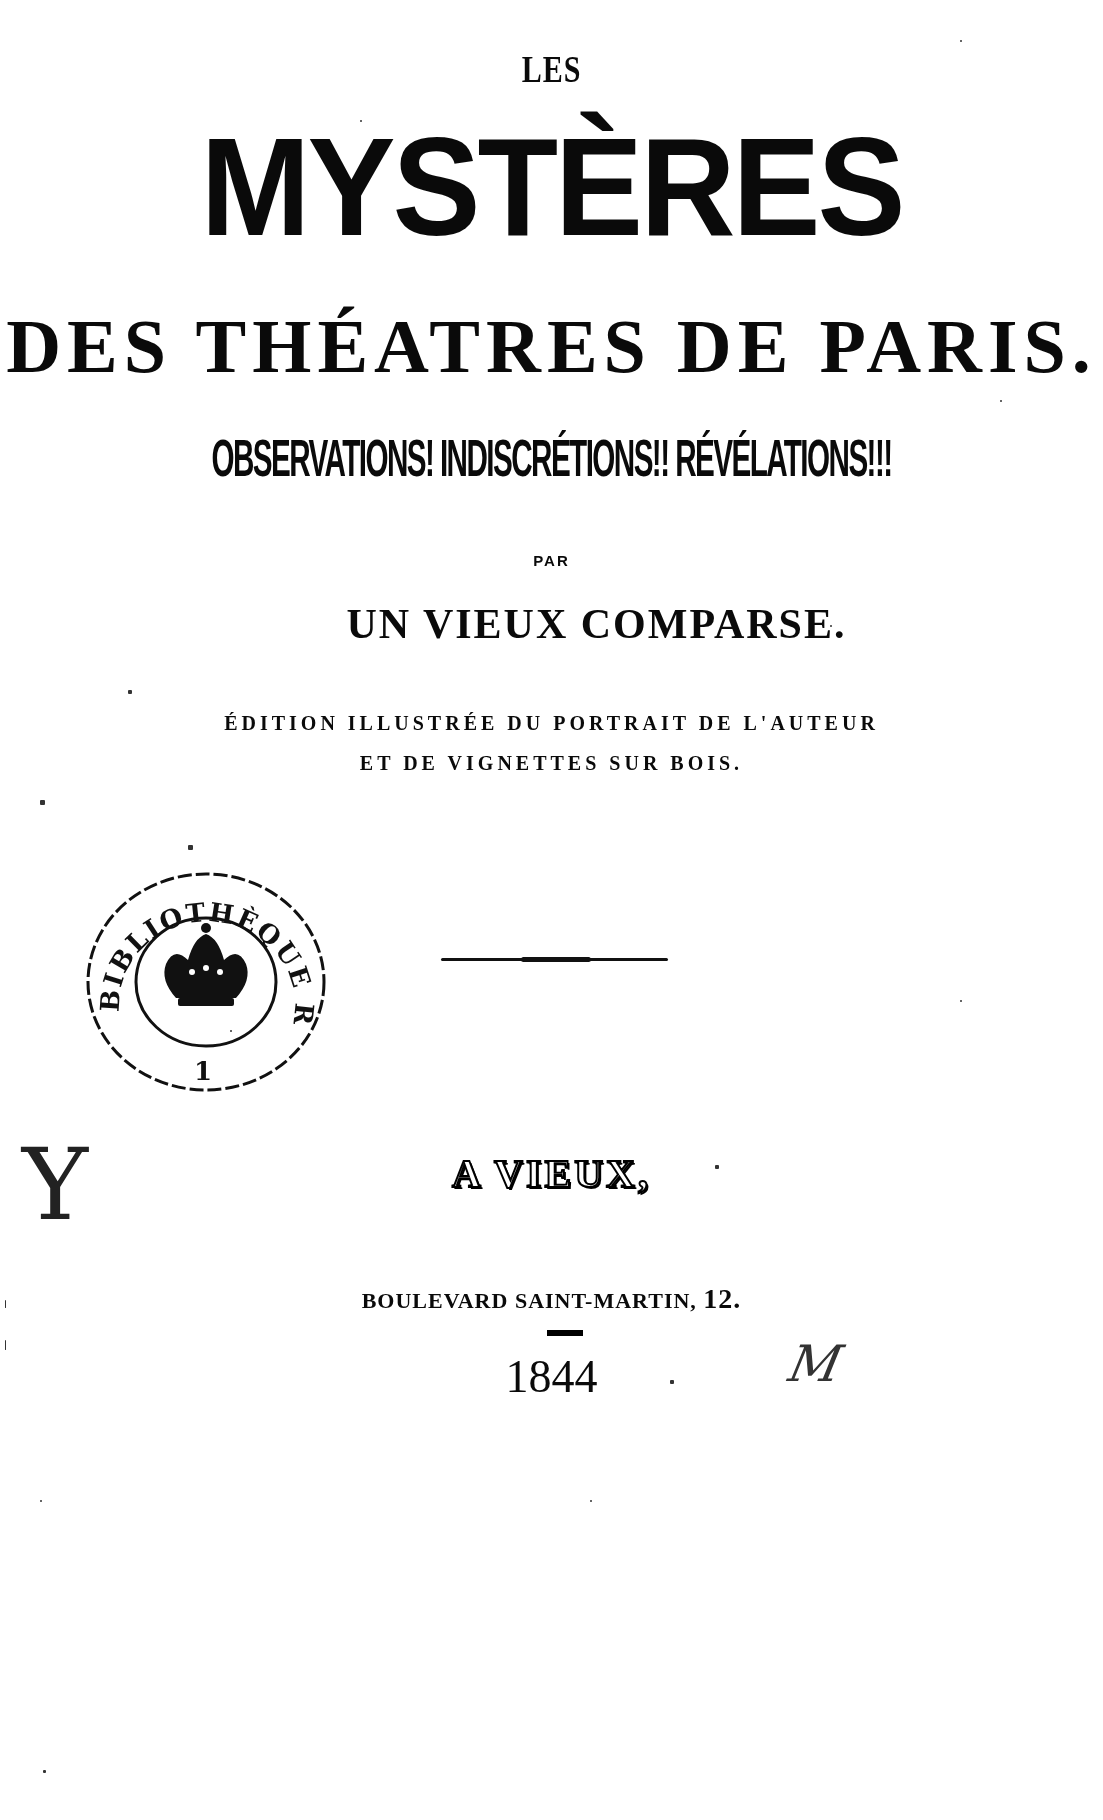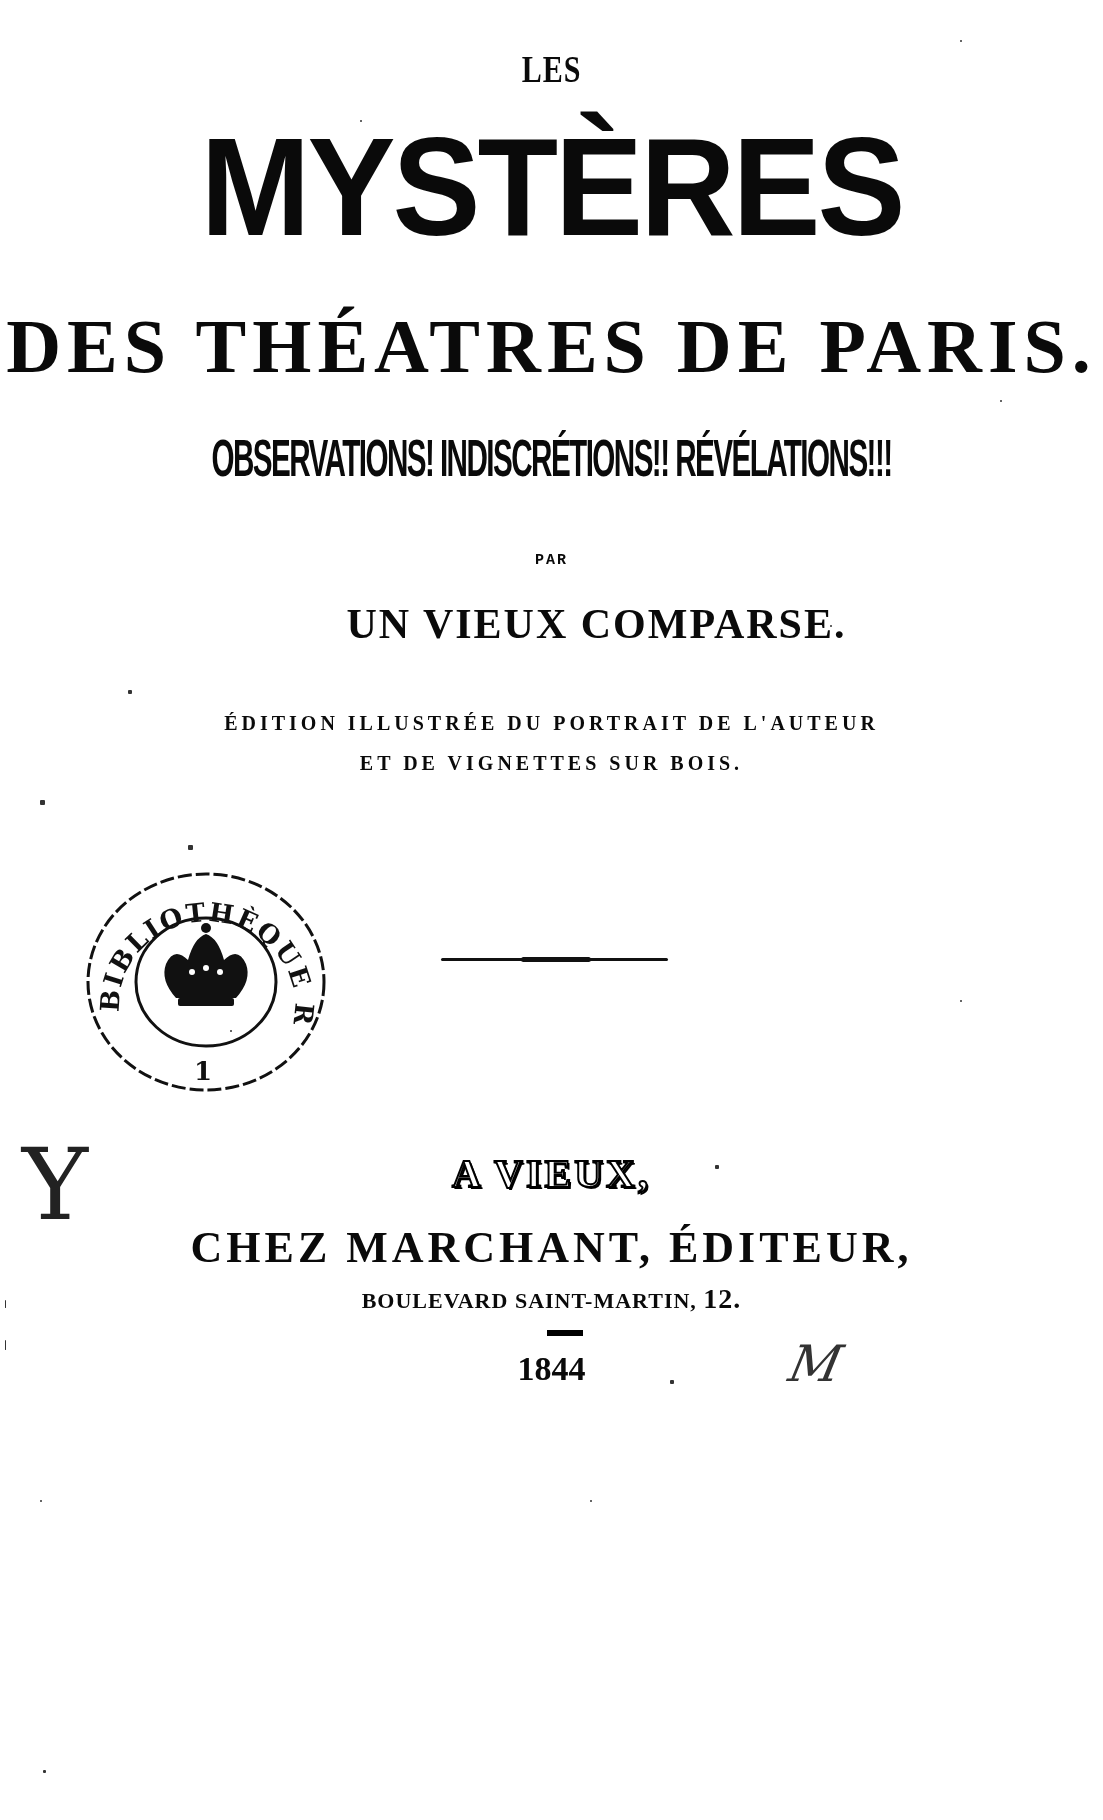--- a/index.html
+++ b/index.html
@@ -3,32 +3,32 @@
 <meta charset="utf-8">
 <style>
   html, body { margin: 0; padding: 0; background: #ffffff; }
   body { width: 1103px; height: 1820px; position: relative; overflow: hidden; }
   .page { position: absolute; left: 0; top: 0; width: 1103px; height: 1820px; background: #fff; color: #000; }
   .line { position: absolute; left: 0; width: 1103px; text-align: center; white-space: nowrap; color: #0a0a0a; }
   .les { top: 52px; font-family: "Liberation Serif", serif; font-weight: bold; font-size: 30px; letter-spacing: 1px; transform: scaleY(1.25); }
   .mysteres { top: 122px; font-family: "Liberation Sans", sans-serif; font-weight: 900; font-size: 132px; letter-spacing: -3px; line-height: 1; transform: scaleY(1.05); }
   .theatres { top: 300px; font-family: "Liberation Serif", serif; font-weight: bold; font-size: 76px; letter-spacing: 6px; line-height: 1; margin-top: 8px; }
   .observations { top: 438px; font-family: "Liberation Sans Narrow", "Liberation Sans", sans-serif; font-weight: bold; font-size: 38px; letter-spacing: -2px; transform: scaleX(0.78) scaleY(1.35); }
-  .par { top: 552px; font-family: Liberation Mono, monospace; font-weight: bold; font-size: 15px; letter-spacing: 2px; }
+  .par { top: 552px; font-family: Liberation Sans, sans-serif; font-weight: bold; font-size: 15px; letter-spacing: 2px; }
   .author { top: 600px; font-family: "Liberation Serif", serif; font-weight: bold; font-size: 42px; letter-spacing: 2px; padding-left: 45px; }
   .edition1 { top: 712px; font-family: "Liberation Serif", serif; font-weight: bold; font-size: 20px; letter-spacing: 4px; }
   .edition2 { top: 752px; font-family: "Liberation Serif", serif; font-weight: bold; font-size: 20px; letter-spacing: 4px; }
   .rule { position: absolute; left: 441px; top: 958px; width: 227px; height: 3px; background: #111; border-radius: 2px; }
   .rule::after { content: ""; position: absolute; left: 80px; top: -1px; width: 70px; height: 5px; background: #111; border-radius: 3px; }
   .a-paris { top: 1150px; font-family: "Liberation Serif", serif; font-weight: bold; font-size: 40px; letter-spacing: 3px; color: #fff; -webkit-text-stroke: 2px #000; text-shadow: 2px 2px 0 #000; }
   .chez { top: 1222px; font-family: "Liberation Serif", serif; font-weight: bold; font-size: 44px; letter-spacing: 4px; }
   .boulevard { top: 1283px; font-family: "Liberation Serif", serif; font-weight: bold; font-size: 22px; letter-spacing: 1px; }
   .boulevard .num { font-size: 28px; }
   .dash { position: absolute; left: 547px; top: 1330px; width: 36px; height: 6px; background: #000; }
-  .year { top: 1350px; font-family: "Liberation Serif", serif; font-weight: bold; font-size: 34px; }
+  .year { top: 1350px; font-family: "Liberation Serif", serif; font-weight: normal; font-size: 46px; }
   .stamp { position: absolute; left: 82px; top: 868px; width: 245px; height: 228px; }
   .y-mark { position: absolute; left: 22px; top: 1135px; font-family: "DejaVu Serif", serif; font-size: 100px; color: #222; font-weight: normal; line-height: 1; }
   .m-mark { position: absolute; left: 790px; top: 1335px; font-family: "DejaVu Serif", serif; font-style: italic; font-size: 50px; color: #333; transform: skewX(-12deg); }
   .speck { position: absolute; width: 2px; height: 2px; background: #333; border-radius: 1px; }
 </style>
 </head>
 <body>
 
 <div class="page">
 
@@ -61,21 +61,20 @@
       </g>
       <text x="112" y="212" font-family="DejaVu Serif, serif" font-weight="bold" font-size="26" fill="#111">1</text>
     </svg>
   </div>
 
   <div class="rule"></div>
 
   <div class="y-mark">Y</div>
 
   <div class="line a-paris">A VIEUX,</div>
-  <div class="line chez">CHEZ MARCHANT, ÉDITEUR,</div>
   <div class="line boulevard">
     <span>BOULEVARD SAINT-MARTIN,</span>
     <span class="num">12.</span>
   </div>
   <div class="dash"></div>
   <div class="line year">1844</div>
 
   <div class="m-mark">M</div>
 
   <div class="speck" style="left:40px;top:800px;width:5px;height:5px"></div>

